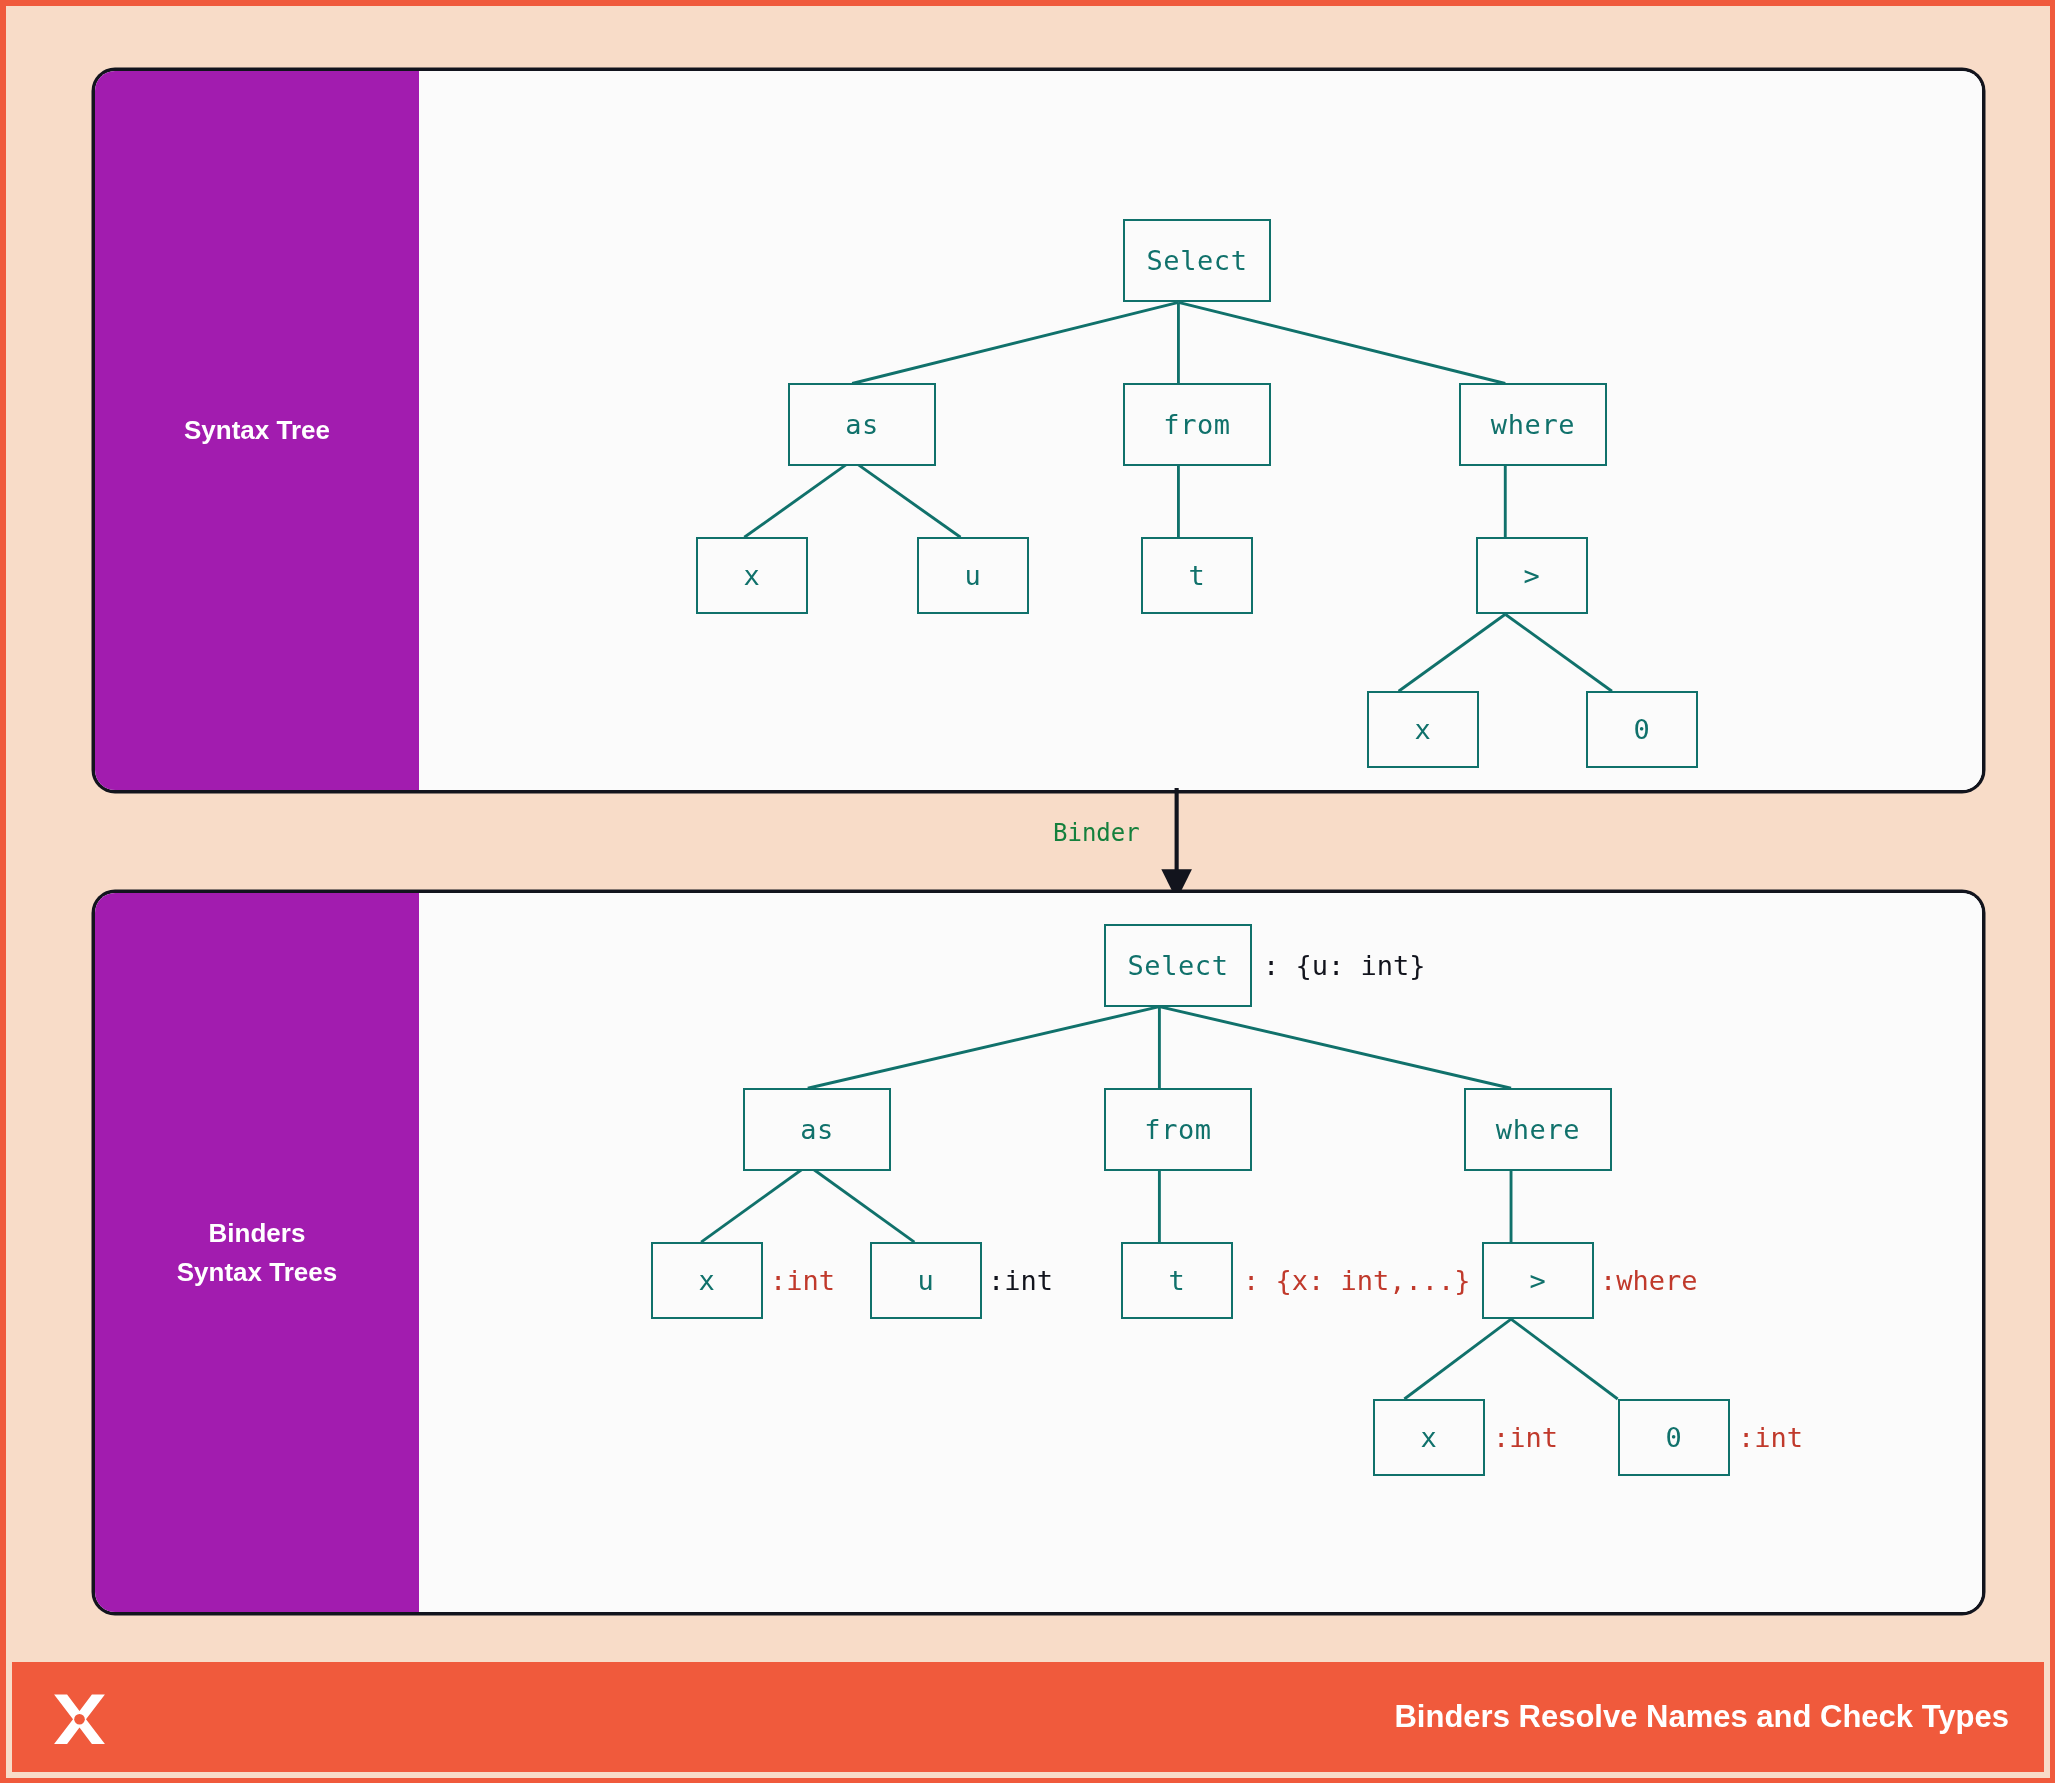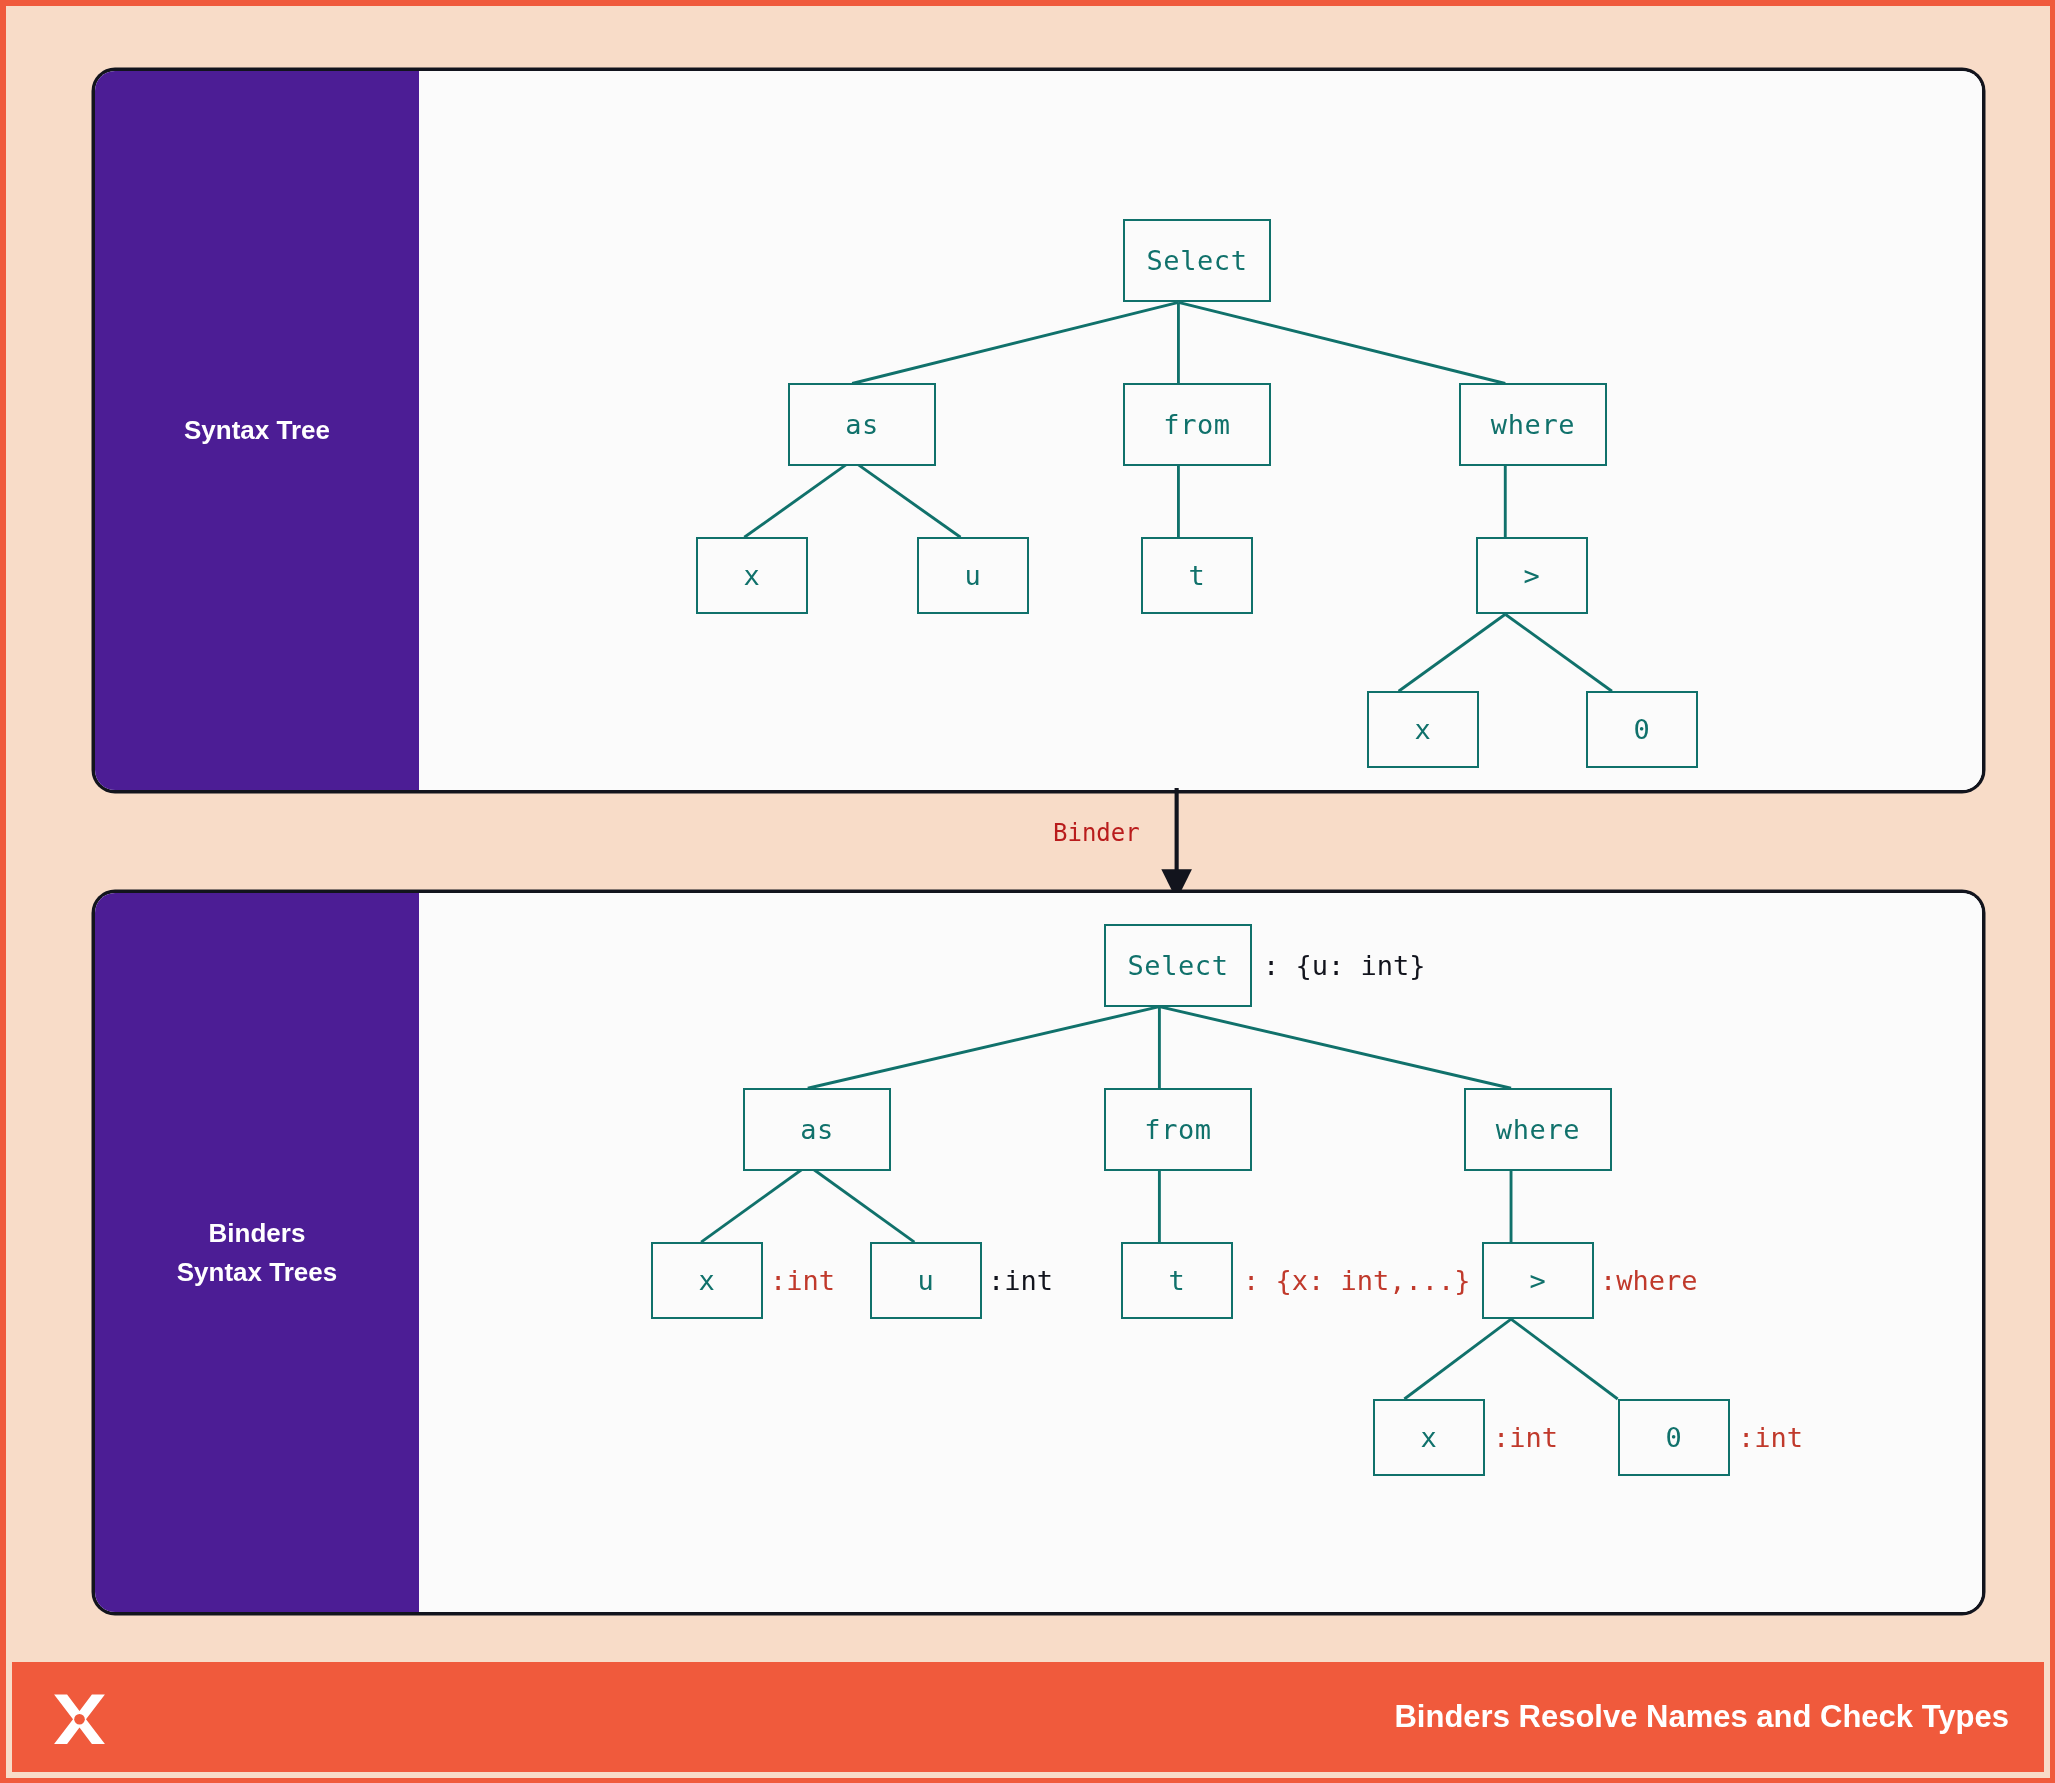--- a/index.html
+++ b/index.html
@@ -39,21 +39,21 @@
   }
   #panel-resolved-trees {
     left: 89px;
     top: 887px;
     width: 1887px;
     height: 719px;
   }
   .panel-label {
     width: 324px;
     flex: 0 0 324px;
-    background: #4c1d95;
+    background: #a21caf;
     color: #ffffff;
     display: flex;
     align-items: center;
     justify-content: center;
     text-align: center;
     font-size: 26px;
     font-weight: bold;
     line-height: 1.5;
     white-space: pre-line;
   }
@@ -107,21 +107,21 @@
   #binder-arrow-group svg {
     position: absolute;
     left: 0; top: 0;
   }
   #binder-label {
     position: absolute;
     left: 1047px;
     top: 813px;
     font-family: "DejaVu Sans Mono", monospace;
     font-size: 24px;
-    color: #b91c1c;
+    color: #15803d;
   }
   
   #footer-bar {
     position: absolute;
     left: 6px;
     right: 6px;
     bottom: 6px;
     height: 110px;
     background: #f05a3c;
     display: flex;

